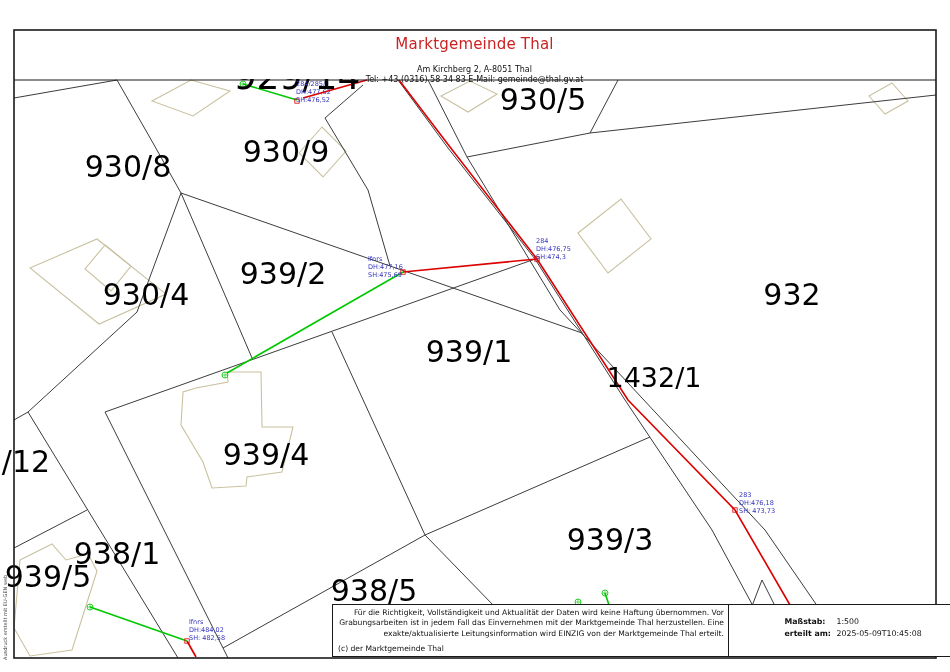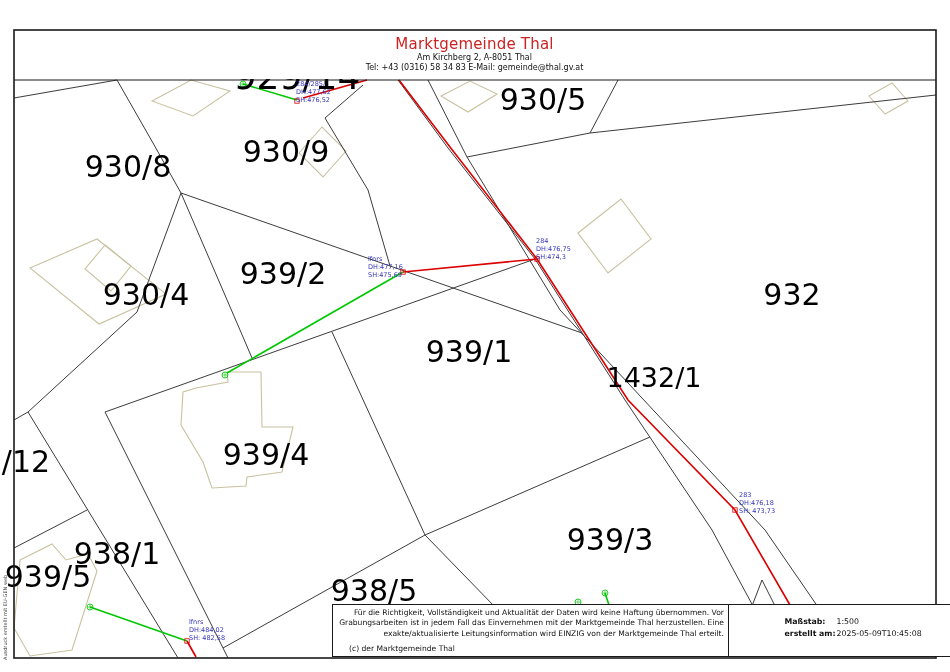--- a/index.html
+++ b/index.html
@@ -8,32 +8,32 @@
     font-family:"DejaVu Sans","Liberation Sans",sans-serif;overflow:hidden;
     margin:0 auto;
   }
   .map-svg{position:absolute;left:0;top:0;z-index:1;}
   .overlay{position:absolute;z-index:2;}
   .header-box{
     left:15px;top:31px;width:919px;height:48px;background:#ffffff;
     text-align:center;
   }
   .header-title{font-size:15px;margin-top:4px;letter-spacing:0.2px;}
-  .header-address{font-size:8px;color:#111;margin-top:0;}
+  .header-address{font-size:8px;color:#111;margin-top:12px;}
   .header-contact{font-size:8px;color:#111;margin-top:1px;}
   .info-box{
     background:#ffffff;border:1.2px solid #1a1a1a;box-sizing:border-box;
   }
   .disclaimer-box{left:332px;top:604px;width:397px;height:53px;}
   .disclaimer-text{
     position:absolute;left:5px;top:3px;width:386px;
     font-size:7.6px;line-height:1.35;color:#111;text-align:right;
   }
   .copyright-text{
-    position:absolute;left:16px;top:39px;font-size:7.6px;color:#111;
+    position:absolute;left:5px;top:39px;font-size:7.6px;color:#111;
   }
   .scale-box{left:727.5px;top:604px;width:224px;height:53px;}
   .scale-grid{
     position:absolute;left:56px;top:12px;font-size:7.8px;color:#111;
     display:grid;grid-template-columns:52px auto;row-gap:3px;
   }
   .scale-grid .lbl{font-weight:bold;}
   .sidebar-note{
     left:2px;top:660px;transform:rotate(-90deg);transform-origin:0 0;
     font-size:5px;color:#444;white-space:nowrap;z-index:3;
@@ -155,20 +155,20 @@
 
   <div class="overlay info-box disclaimer-box">
     <div class="disclaimer-text">Für die Richtigkeit, Vollständigkeit und Aktualität der Daten wird keine Haftung übernommen. Vor Grabungsarbeiten ist in jedem Fall das Einvernehmen mit der Marktgemeinde Thal herzustellen. Eine exakte/aktualisierte Leitungsinformation wird EINZIG von der Marktgemeinde Thal erteilt.</div>
     <div class="copyright-text">(c) der Marktgemeinde Thal</div>
   </div>
 
   <div class="overlay info-box scale-box">
     <div class="scale-grid">
       <span class="lbl">Maßstab:</span>
       <span>1:500</span>
-      <span class="lbl">erstellt am:</span>
+      <span class="lbl">erteilt am:</span>
       <span>2025-05-09T10:45:08</span>
     </div>
   </div>
 
   <div class="overlay sidebar-note">Ausdruck erstellt mit EU-GEN web</div>
 
 </div>
 
 </body></html>

